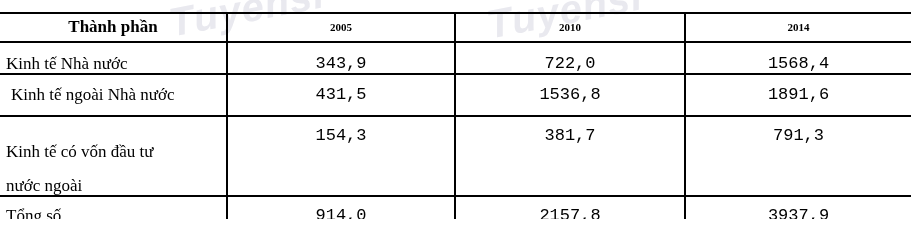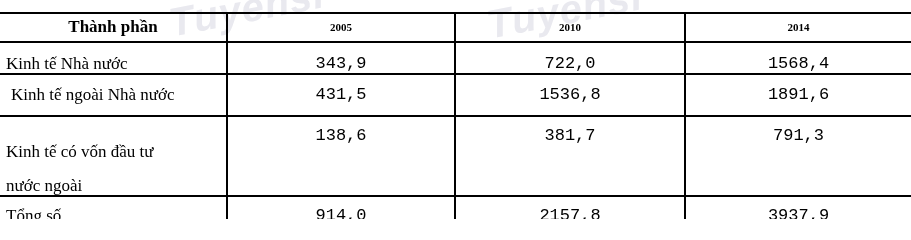--- a/index.html
+++ b/index.html
@@ -113,21 +113,21 @@
         <td class="vl">
           <span class="cell num">1891,6</span>
         </td>
       </tr>
 
       <tr class="r3" style="height:69px">
         <td>
           <span class="cell rowlabel"><span class="l1">Kinh tế có vốn đầu tư</span><span class="l2">nước ngoài</span></span>
         </td>
         <td class="vl">
-          <span class="cell num">138,6</span>
+          <span class="cell num">154,3</span>
         </td>
         <td class="vl">
           <span class="cell num">381,7</span>
         </td>
         <td class="vl">
           <span class="cell num">791,3</span>
         </td>
       </tr>
 
       <tr class="r4" style="height:44px">

